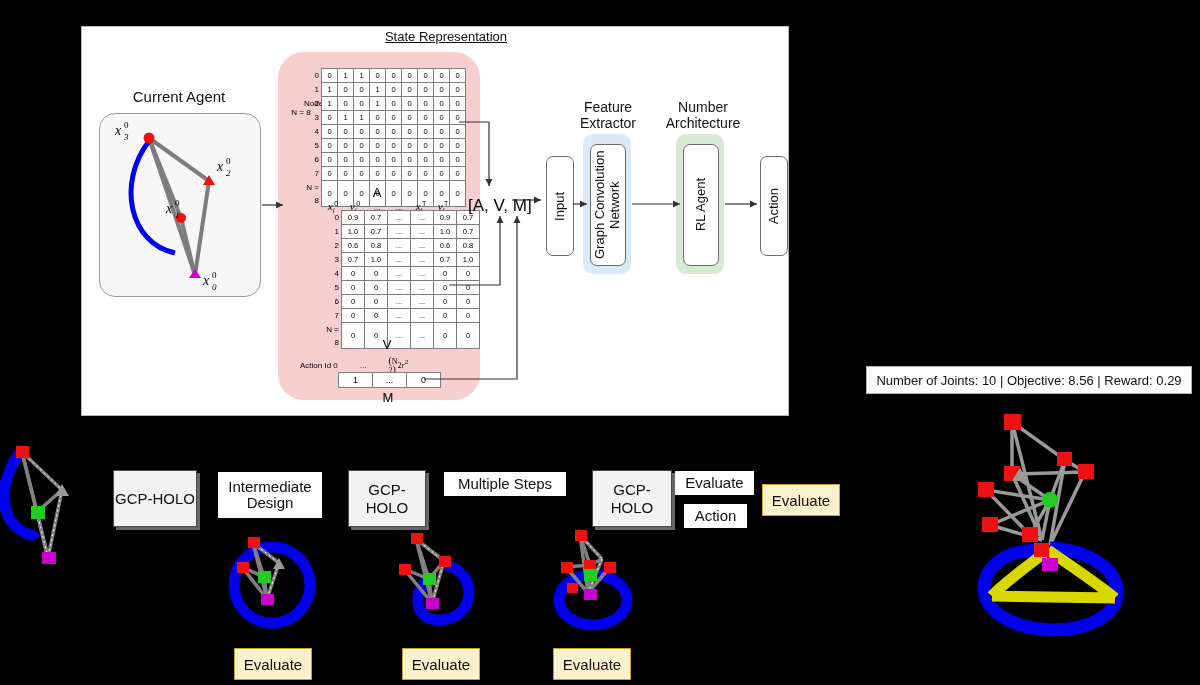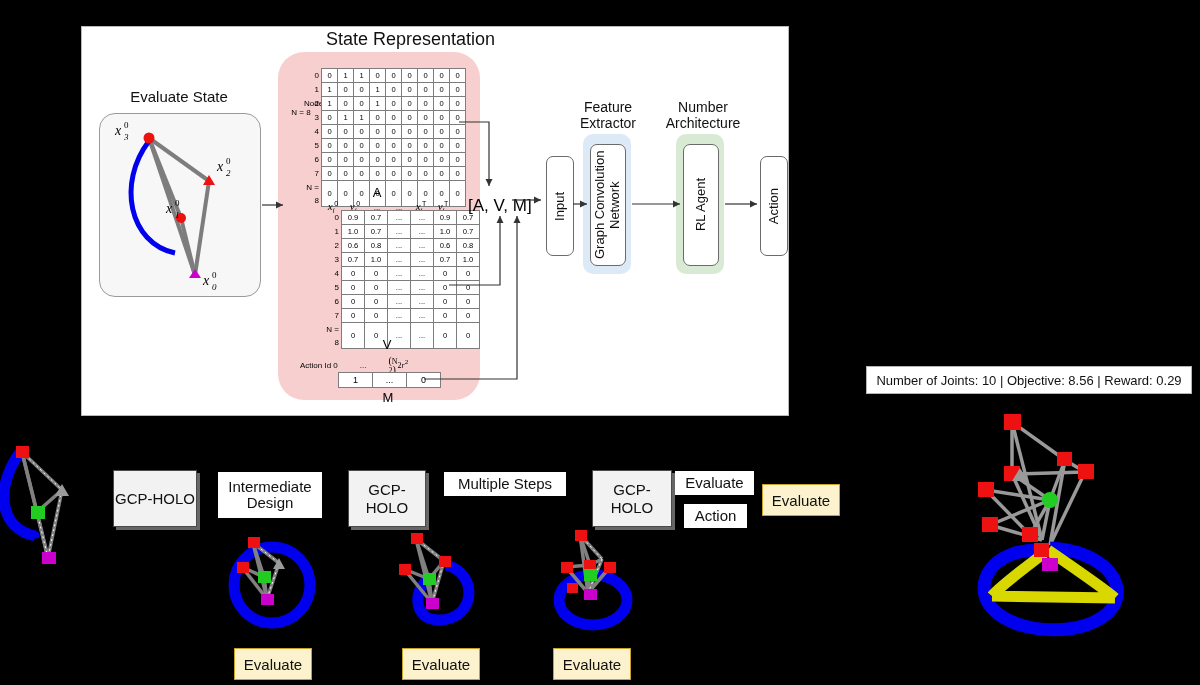--- a/index.html
+++ b/index.html
@@ -8,22 +8,22 @@
     font-family:"Liberation Sans", sans-serif;
   }
   .abs{position:absolute;}
 
   
   #white-panel{
     left:81px;top:26px;width:706px;height:388px;background:#fff;
     border:1px solid #b9b9b9;box-shadow:2px 2px 3px rgba(0,0,0,.35);
   }
   #sr-title{
-    left:326px;top:29px;width:240px;text-align:left;
-    font-size:18px;color:#111;
+    left:326px;top:29px;width:240px;text-align:center;
+    font-size:13px;color:#111;text-decoration:underline;
   }
 
   
   #pink-blob{
     left:278px;top:52px;width:202px;height:348px;background:#f8cfcf;
     border-radius:26px;
   }
 
   
   #current-state-box{
@@ -125,21 +125,21 @@
 </style>
 </head>
 <body>
 
 <div class="abs" id="white-panel"></div>
 
 <div class="abs" id="sr-title">State Representation</div>
 
 <div class="abs" id="pink-blob"></div>
 
-<div class="abs" id="current-state-title">Evaluate State</div>
+<div class="abs" id="current-state-title">Current Agent</div>
 <div class="abs" id="current-state-box"></div>
 
 <svg class="abs" id="cs-graph" style="left:99px;top:113px;" width="160" height="182">
   <g stroke="#7d7d7d" stroke-width="4" fill="none">
     <line x1="50" y1="25" x2="110" y2="68"></line>
     <line x1="50" y1="25" x2="96" y2="162"></line>
     <line x1="110" y1="68" x2="96" y2="162"></line>
     <line x1="82" y1="105" x2="96" y2="162"></line>
     <line x1="50" y1="25" x2="82" y2="105"></line>
   </g>

